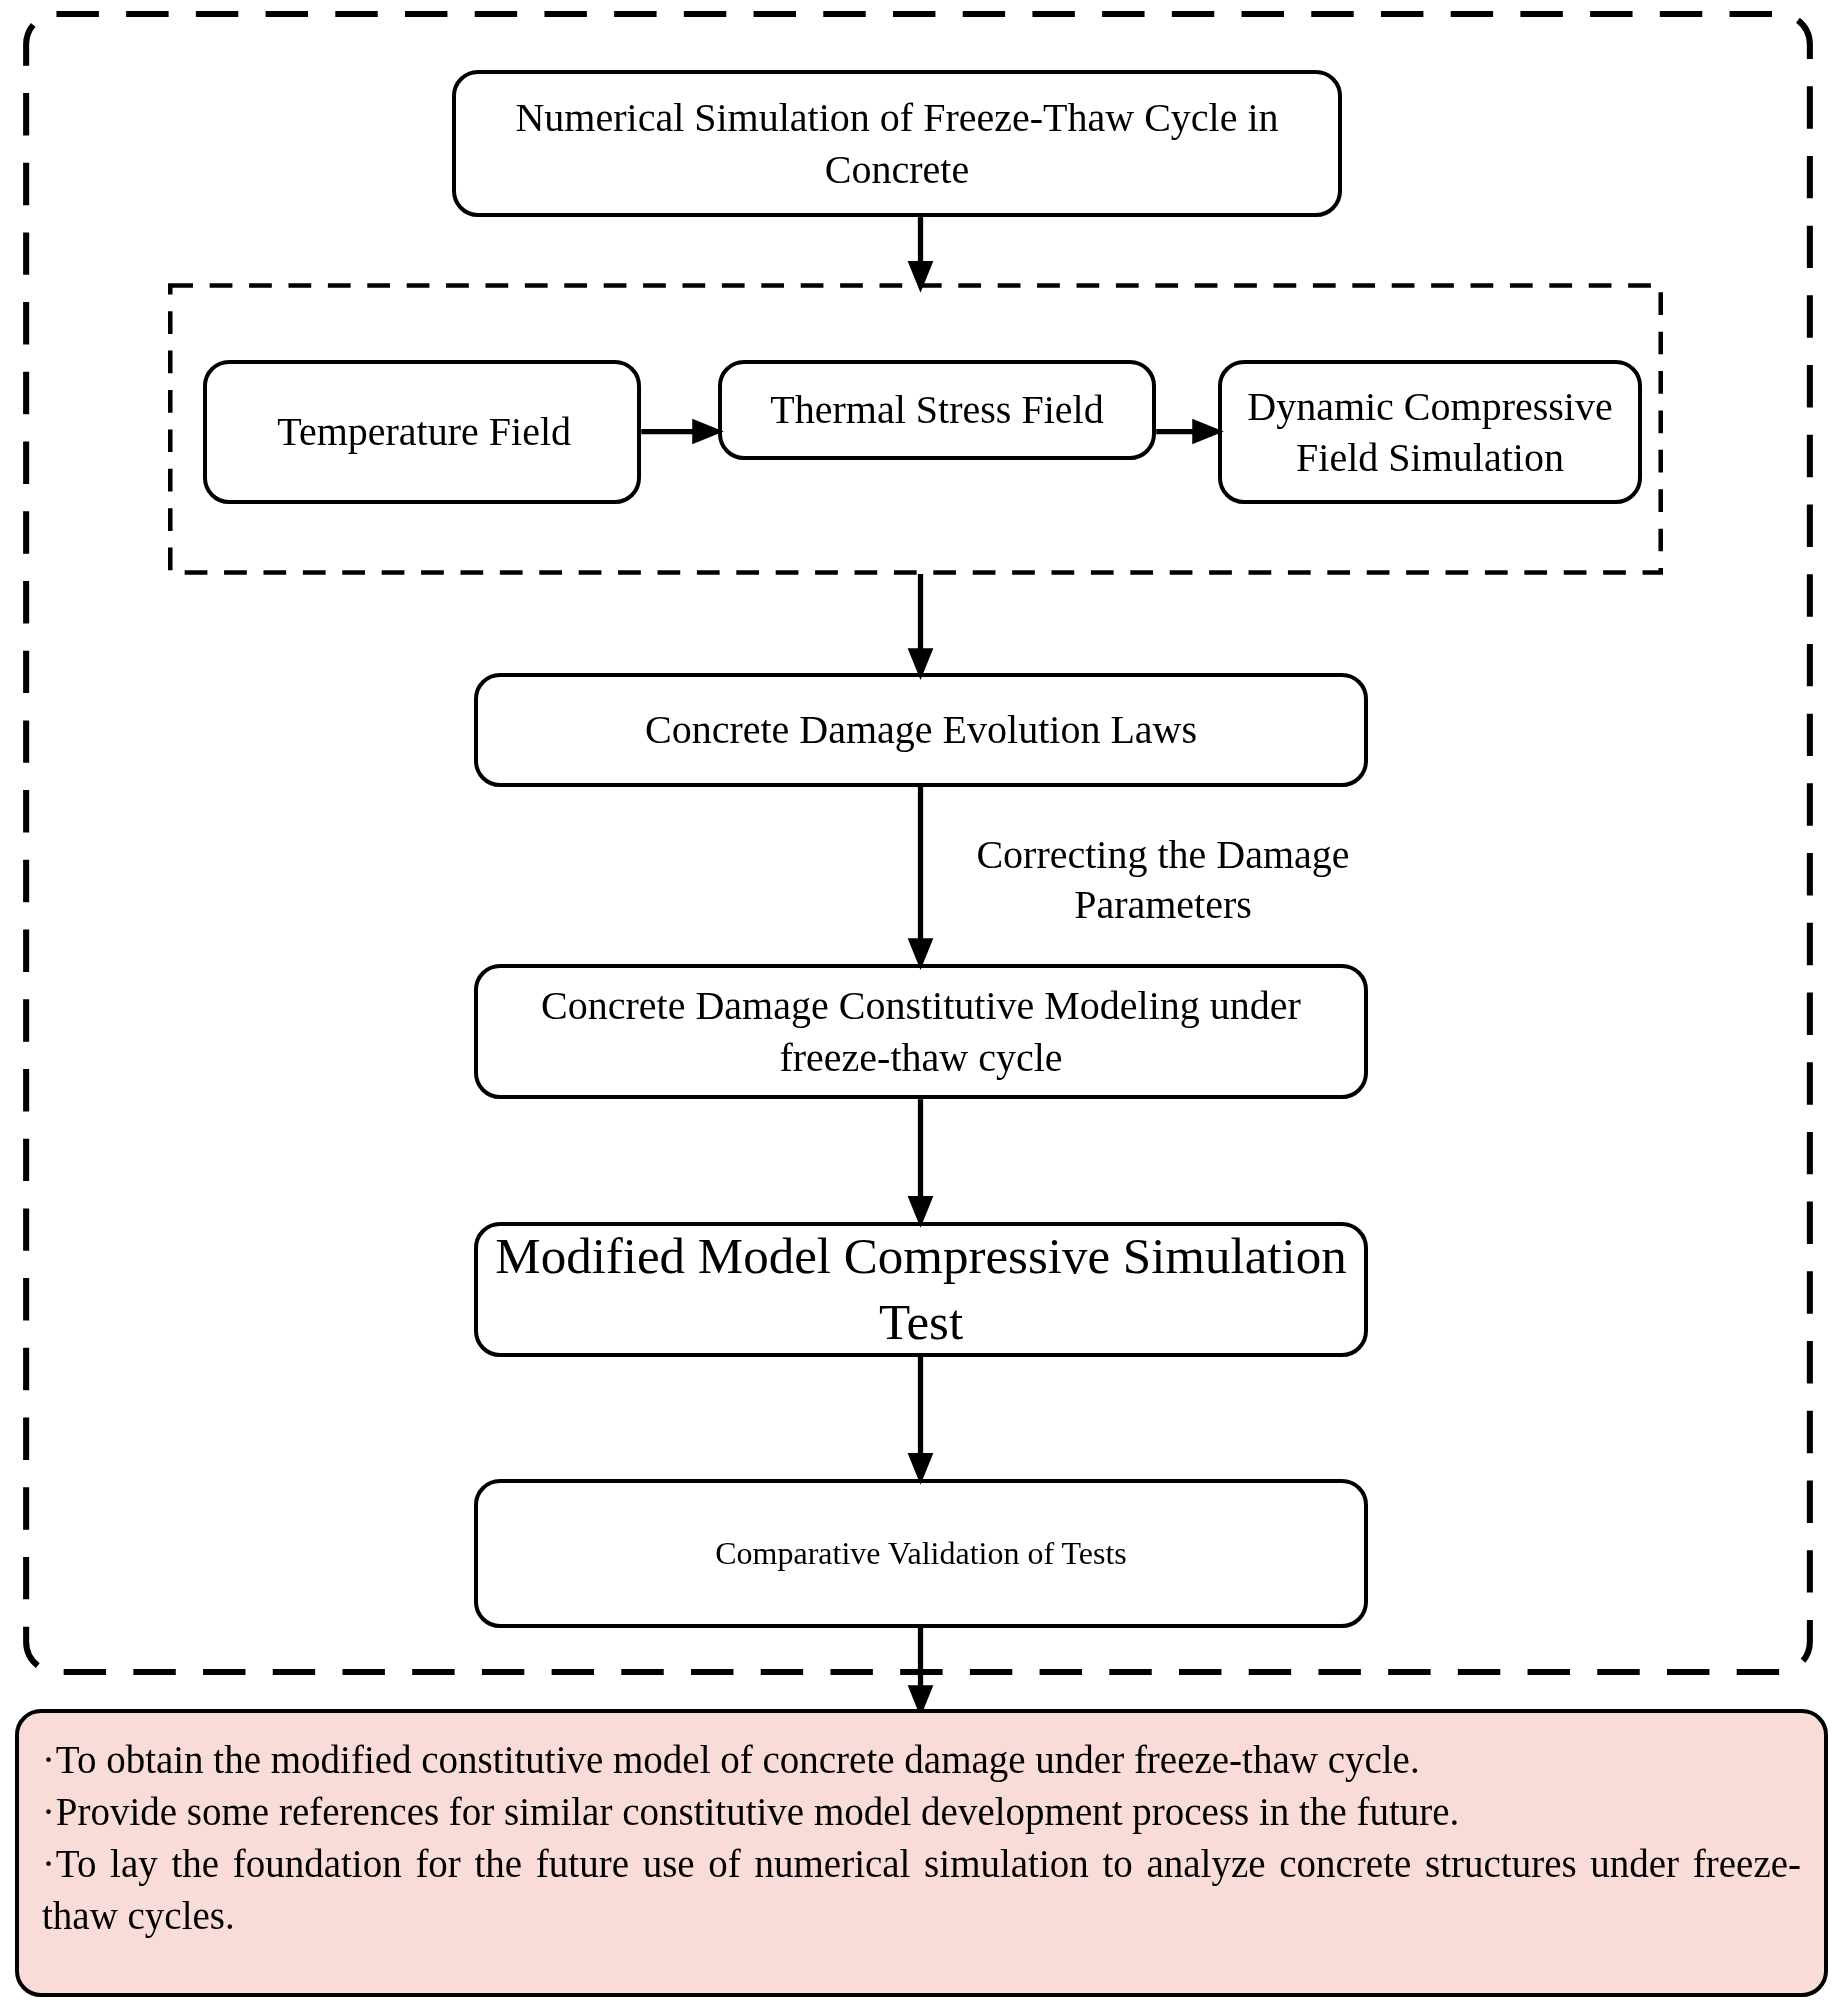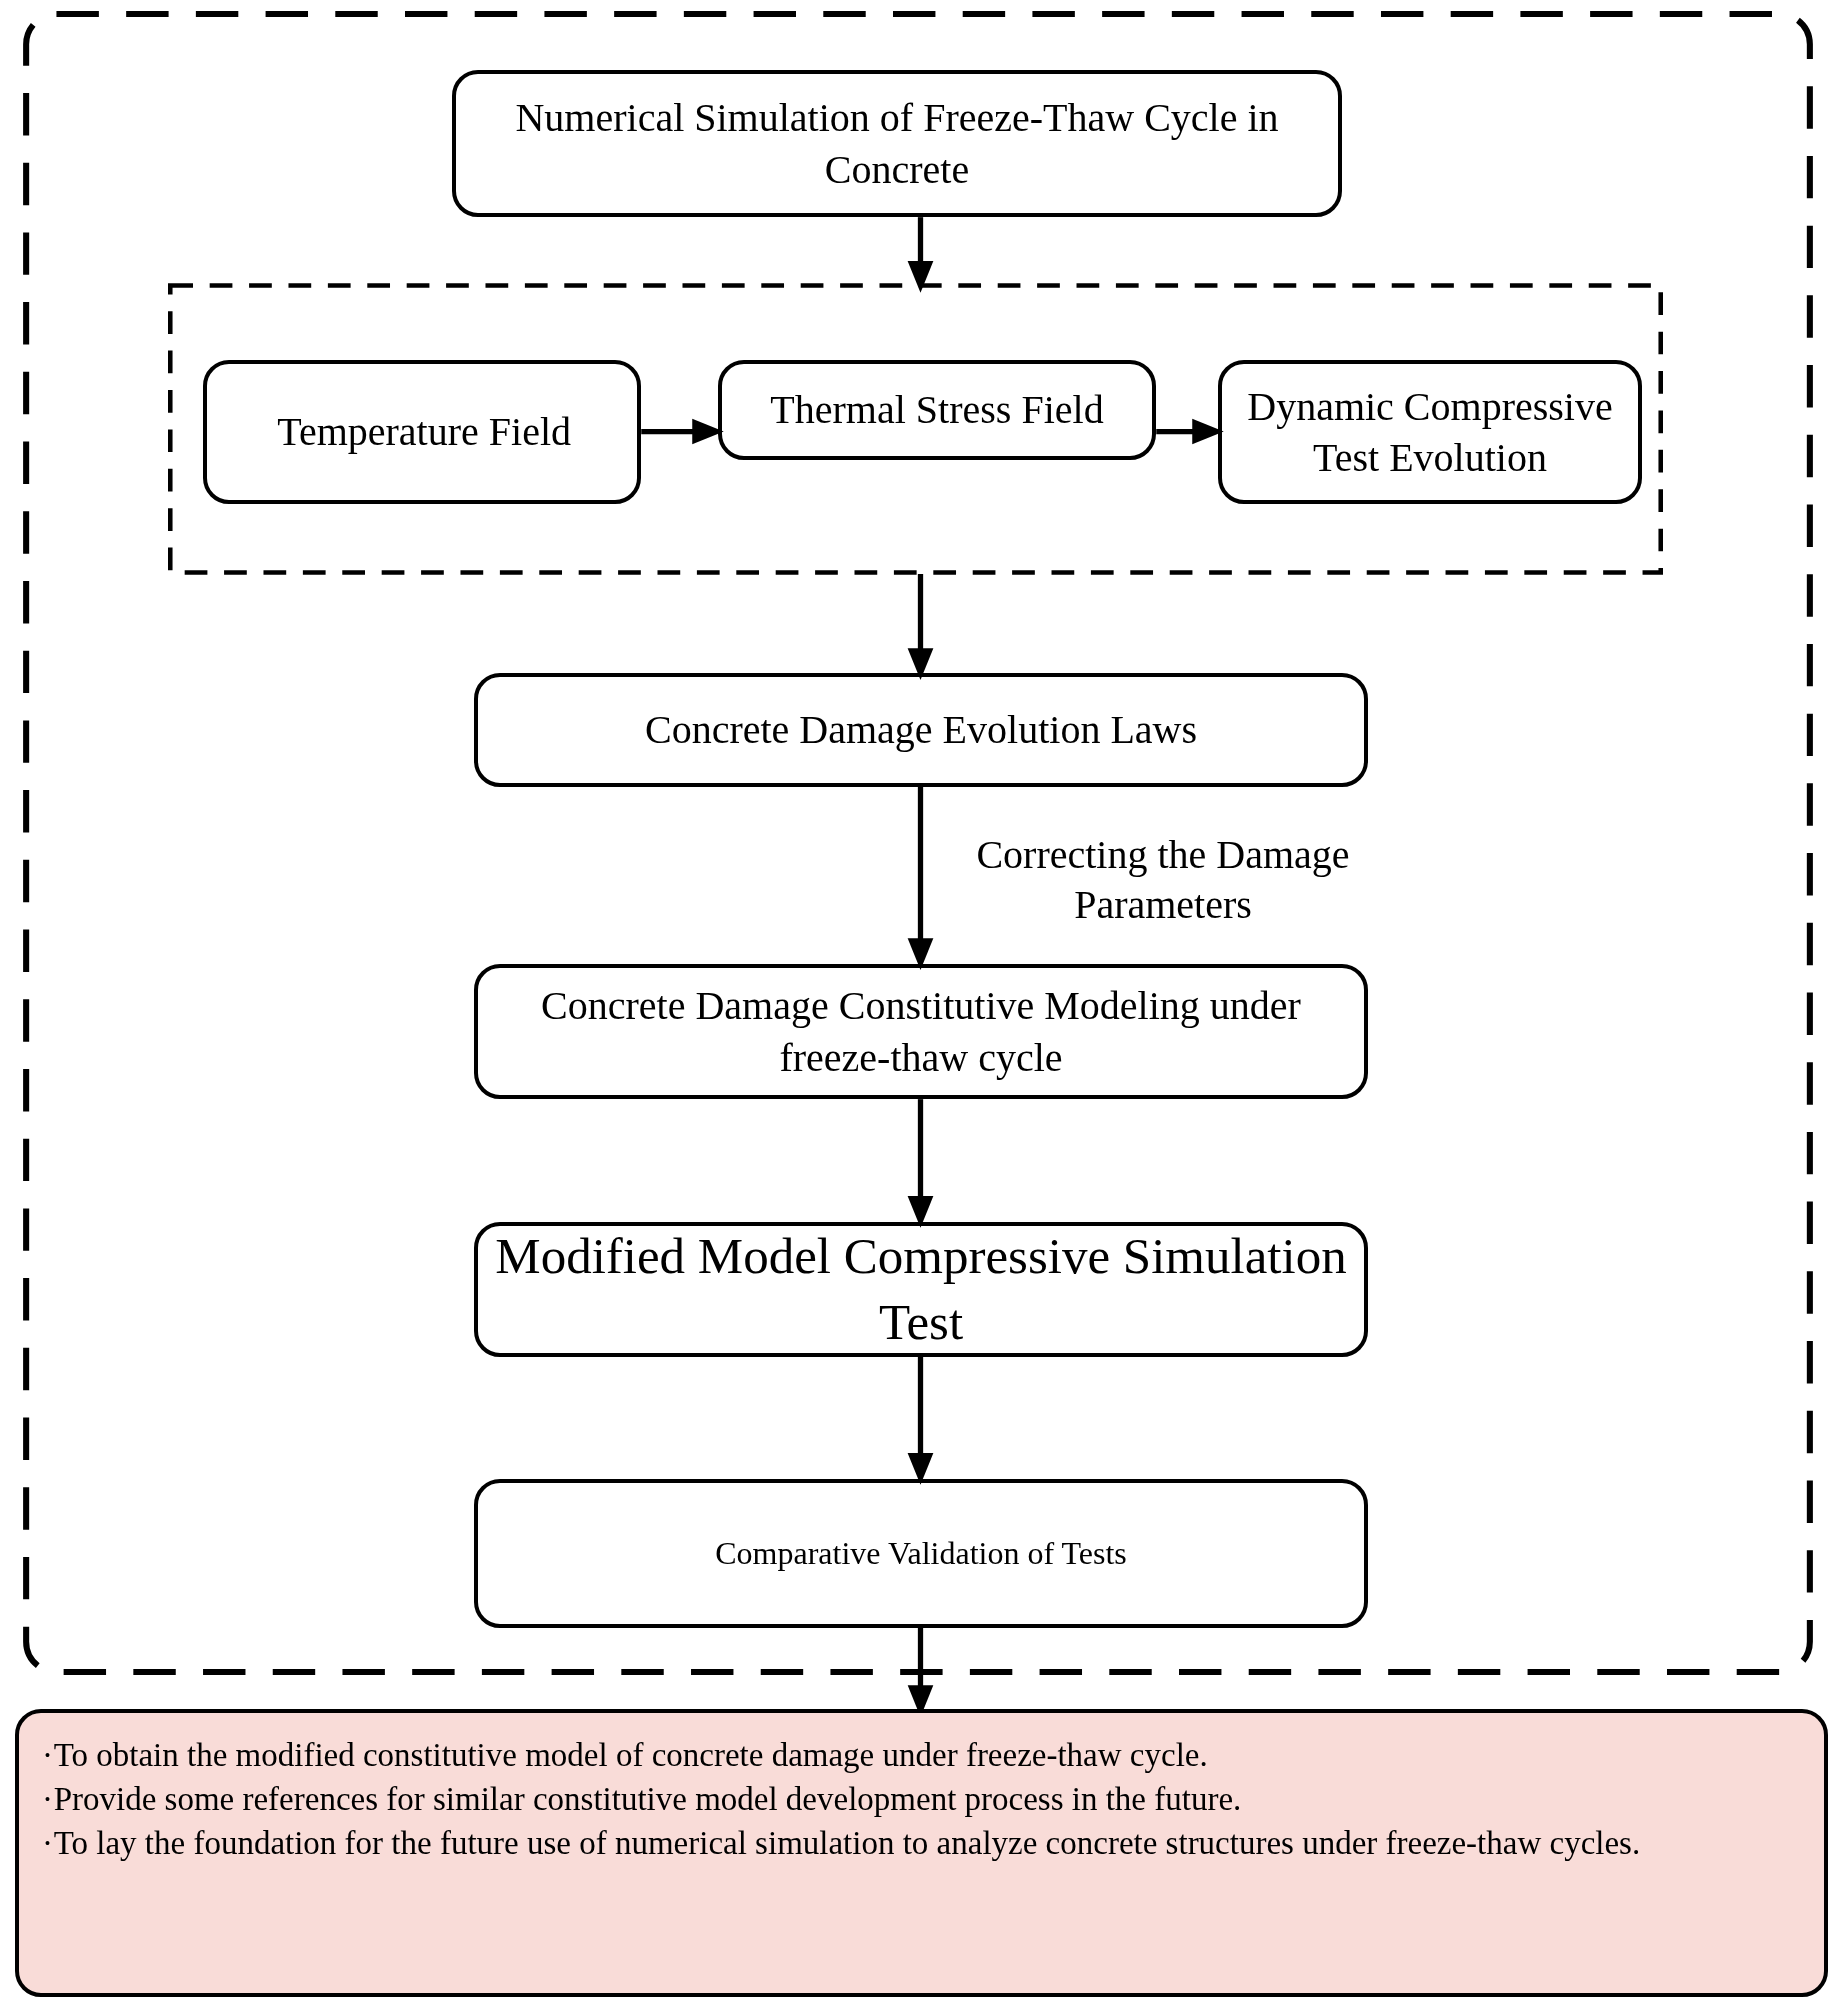--- a/index.html
+++ b/index.html
@@ -91,21 +91,21 @@
   #outcomes-box {
     position: absolute;
     left: 15px; top: 1709px;
     width: 1813px; height: 288px;
     background: #f9dcd8;
     border: 4.5px solid #000;
     border-radius: 26px;
     padding: 21px 23px 7.6px 23px;
   }
   .outcome-line {
-    font-size: 33px;
+    font-size: 39px;
     line-height: 1.33;
     margin: 0;
     white-space: nowrap;
   }
   .outcome-line.justified {
     white-space: normal;
     text-align: justify;
     text-align-last: left;
     text-justify: inter-word;
   }
@@ -132,21 +132,21 @@
 
 <div class="proc-box" id="box-temperature">
   <span class="proc-label">Temperature Field</span>
 </div>
 
 <div class="proc-box" id="box-thermal">
   <span class="proc-label">Thermal Stress Field</span>
 </div>
 
 <div class="proc-box" id="box-dynamic">
-  <span class="proc-label">Dynamic Compressive Test Evolution</span>
+  <span class="proc-label">Dynamic Compressive Field Simulation</span>
 </div>
 
 <div class="proc-box" id="box-evolution">
   <span class="proc-label">Concrete Damage Evolution Laws</span>
 </div>
 
 <div class="proc-box" id="box-constitutive">
   <span class="proc-label">Concrete Damage Constitutive Modeling under freeze-thaw cycle</span>
 </div>
 

